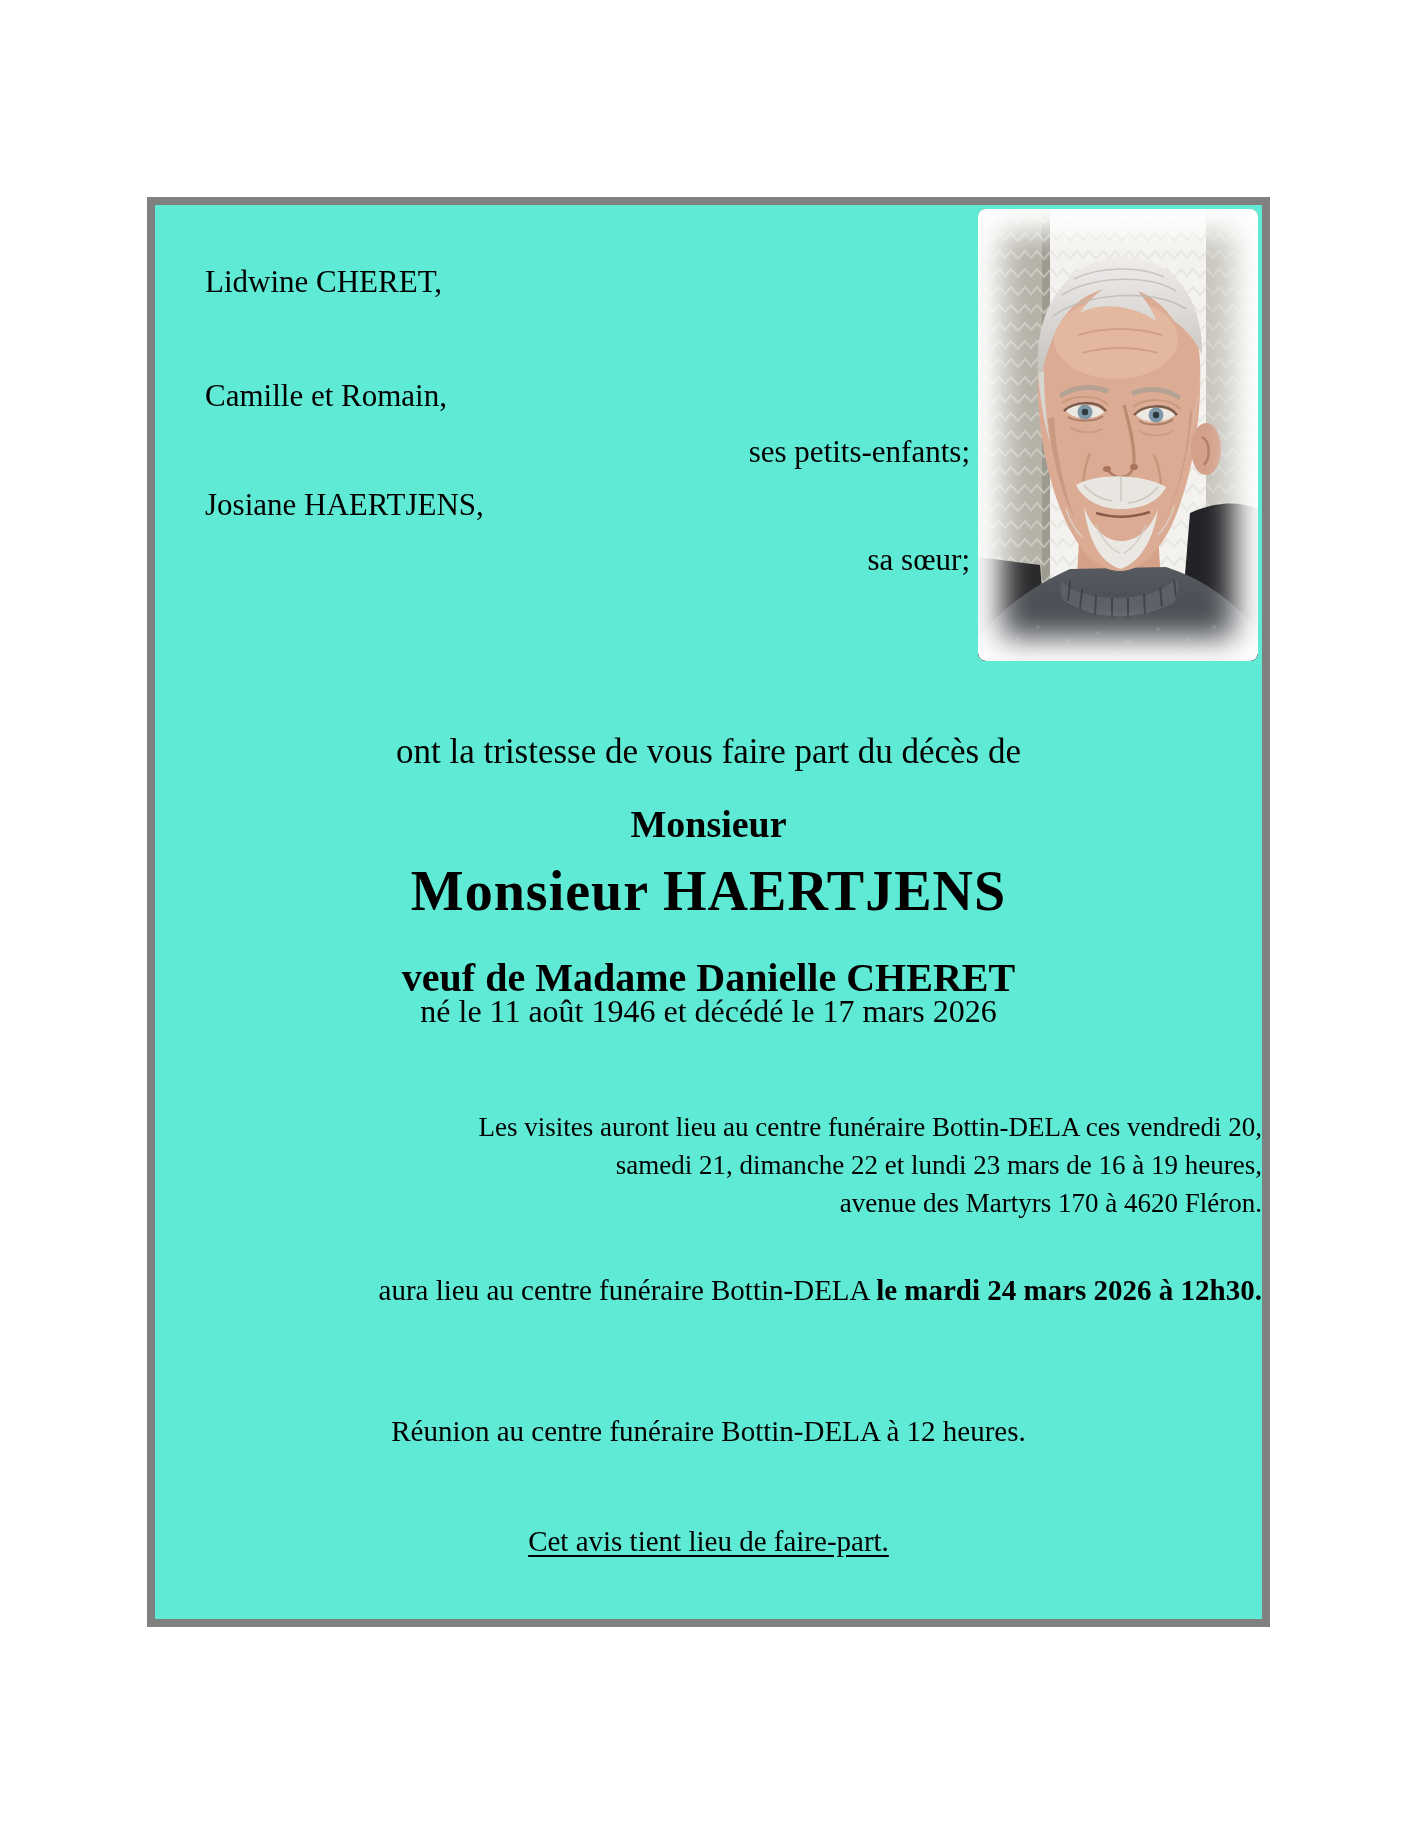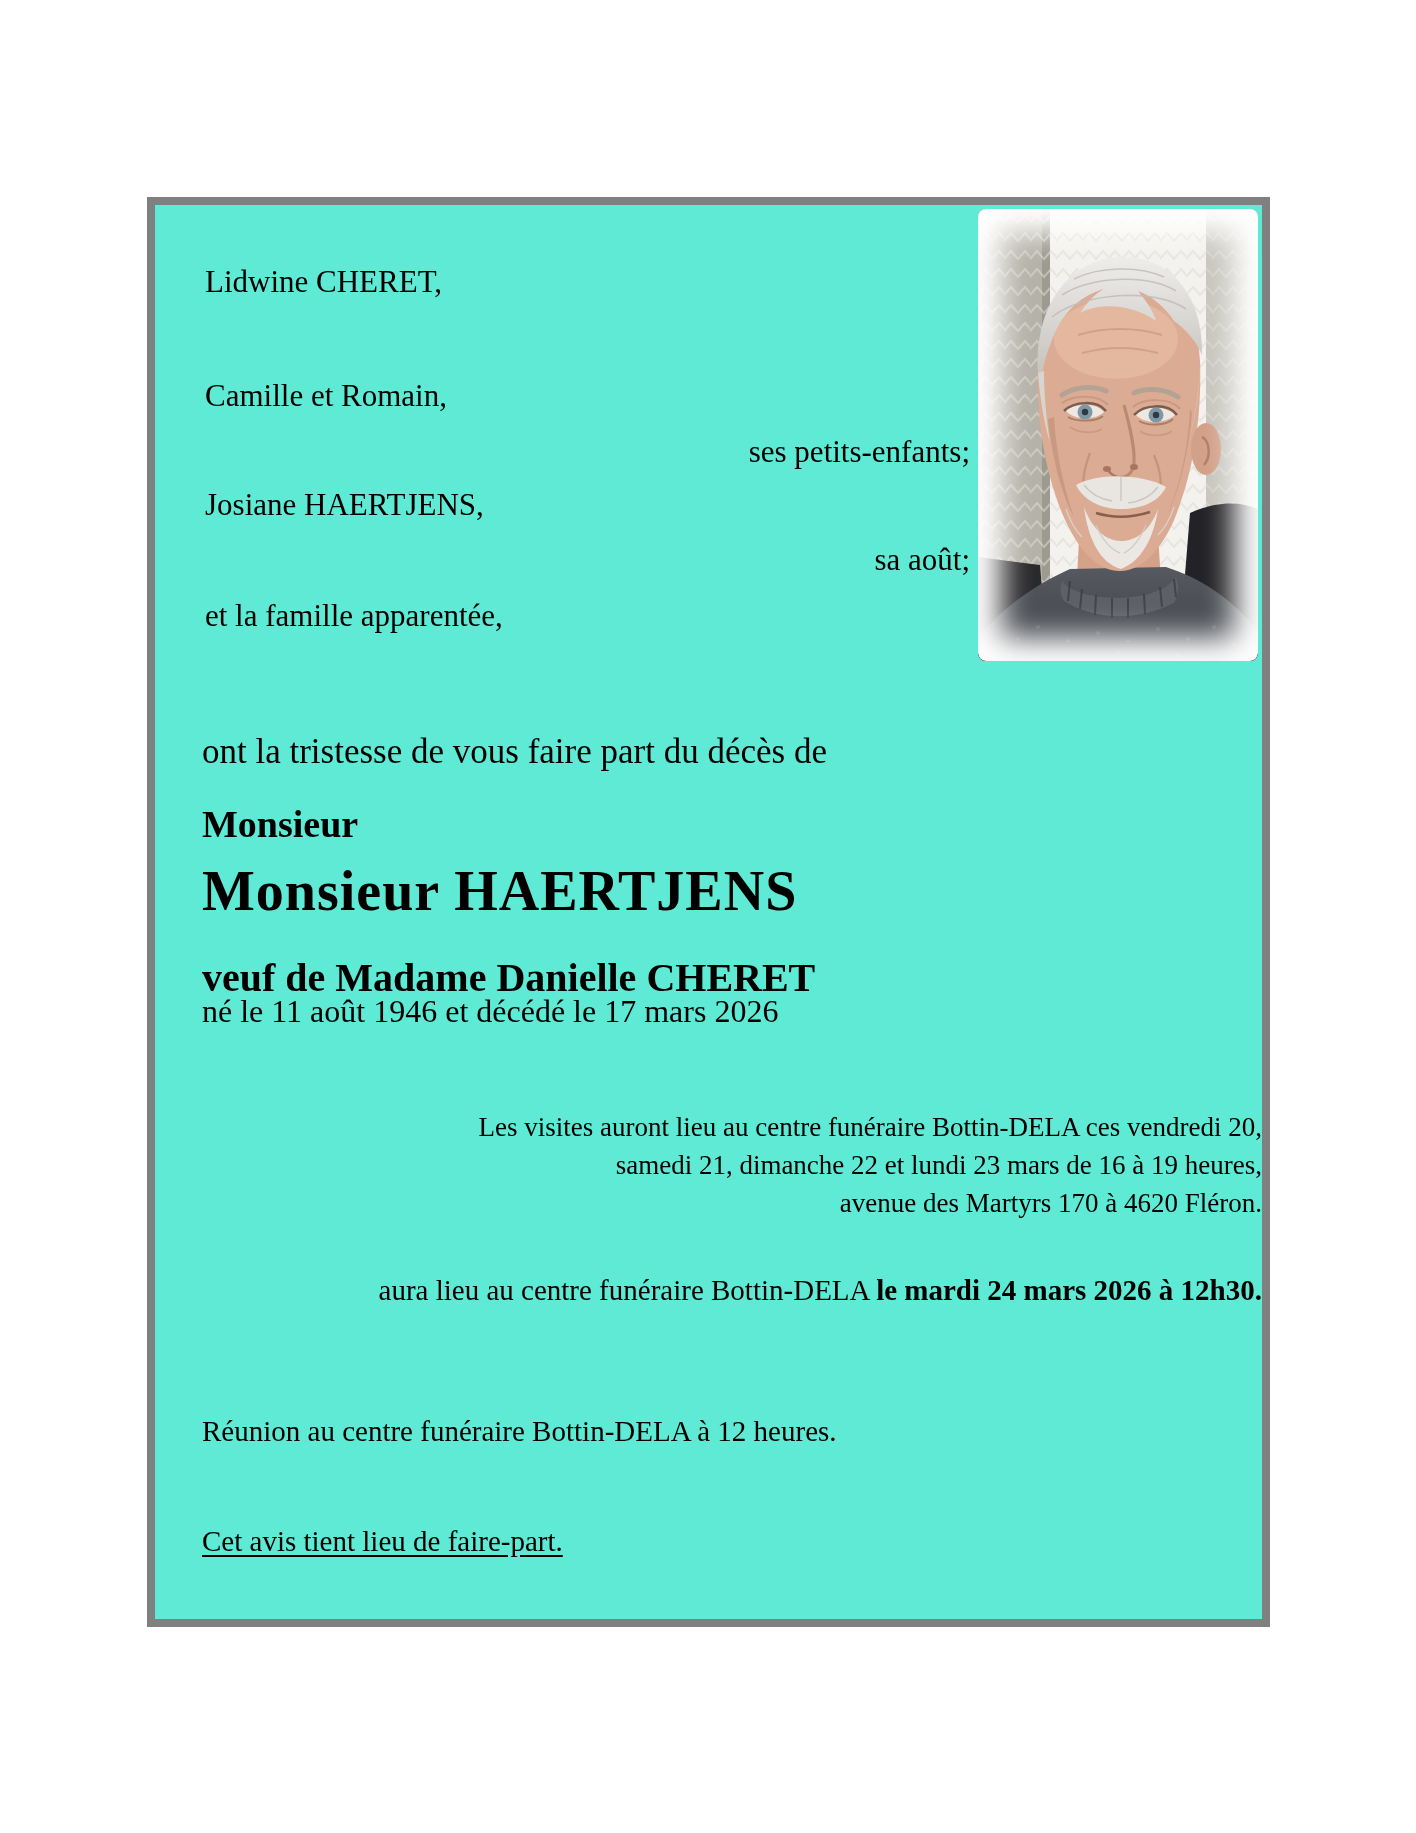--- a/index.html
+++ b/index.html
@@ -14,21 +14,21 @@
   .frame{
     position:absolute;
     left:147px;top:197px;
     width:1107px;height:1414px;
     border:8px solid #7f8080;
     background:#5eead4;
   }
   .line{position:absolute;white-space:nowrap;}
   .fam-name{left:50px;font-size:31px;line-height:1.15;}
   .fam-rel{left:0;width:815px;text-align:right;font-size:31px;line-height:1.15;}
-  .centered{left:0;width:100%;text-align:left;margin-left:47px;}
+  .centered{left:0;width:100%;text-align:center;}
   .intro{font-size:35px;}
   .monsieur{font-size:38px;font-weight:bold;}
   .deceased{font-size:56px;font-weight:bold;letter-spacing:1px;}
   .veuf{font-size:40px;font-weight:bold;}
   .dates{font-size:32px;}
   .block{position:absolute;left:0;width:100%;text-align:right;}
   .visits{font-size:27px;line-height:38px;}
   .ceremony{font-size:29px;line-height:45px;}
   .meeting{font-size:29px;line-height:1.2;}
   .notice{font-size:29px;line-height:1.2;text-decoration:underline;text-underline-offset:4px;}
@@ -49,22 +49,21 @@
 </style>
 </head>
 <body>
 
 <div class="frame">
 
   <div class="line fam-name" style="top:59px">Lidwine CHERET,</div>
   <div class="line fam-name" style="top:173px">Camille et Romain,</div>
   <div class="line fam-rel" style="top:229px">ses petits-enfants;</div>
   <div class="line fam-name" style="top:282px">Josiane HAERTJENS,</div>
-  <div class="line fam-rel" style="top:337px">sa août;</div>
-  <div class="line fam-name" style="top:393px">et la famille apparentée,</div>
+  <div class="line fam-rel" style="top:337px">sa sœur;</div>
 
   <div class="photo">
     <svg viewBox="0 0 280 452" preserveAspectRatio="none">
       <defs>
         <pattern id="wallTex" width="26" height="18" patternUnits="userSpaceOnUse">
           <path d="M0,14 L7,6 L14,14 L21,6 L28,14" fill="none" stroke="#dddbd4" stroke-width="2"></path>
         </pattern>
         <linearGradient id="hairG" x1="0" y1="0" x2="0" y2="1">
           <stop offset="0" stop-color="#efedec"></stop>
           <stop offset="1" stop-color="#c6c3bd"></stop>

